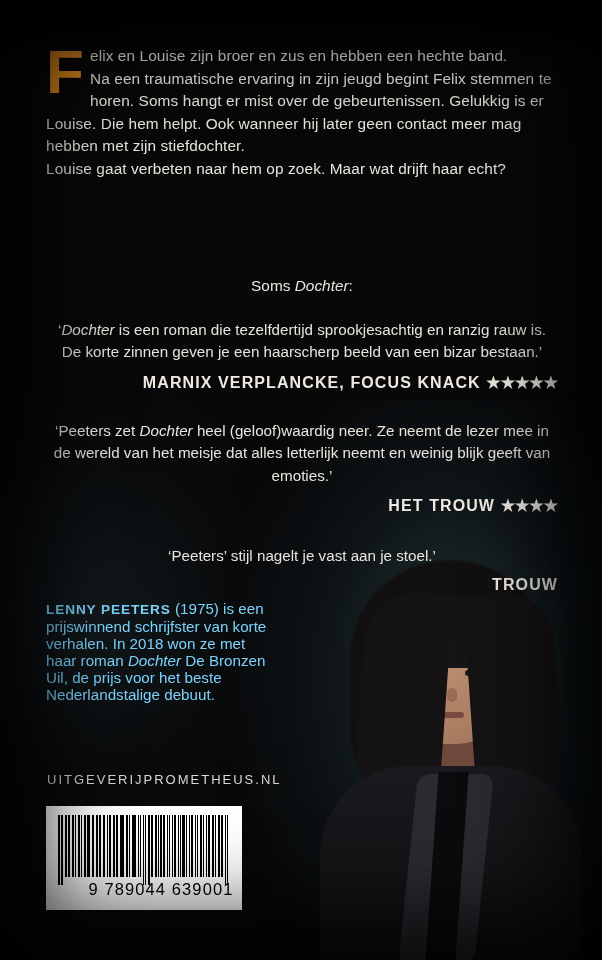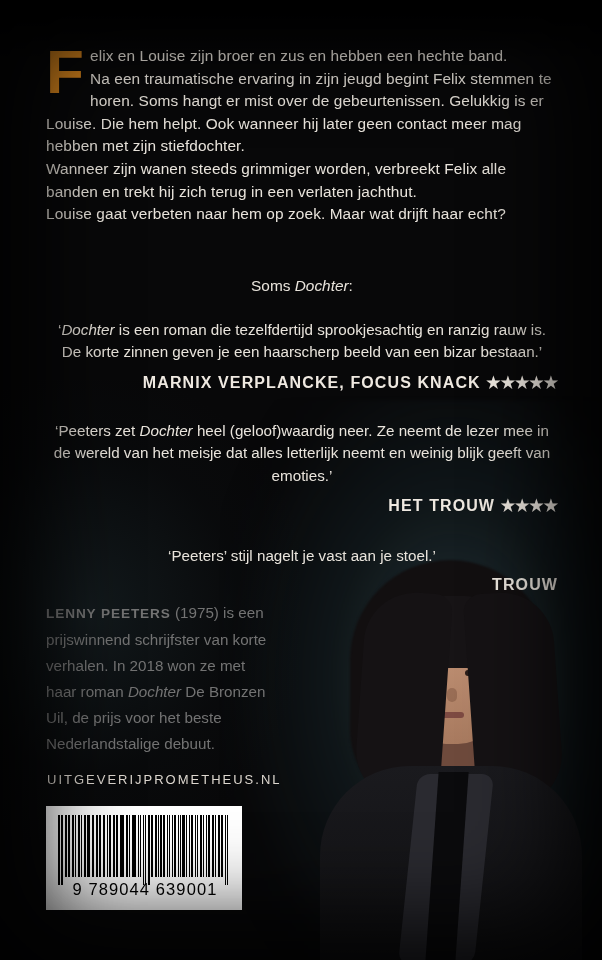--- a/index.html
+++ b/index.html
@@ -107,23 +107,23 @@
     text-align: right;
   }
   .stars { letter-spacing: 0px; }
 
   
   .bio {
     position: absolute;
     left: 46px;
     top: 600px;
     width: 225px;
-    color: #737373;
+    color: #7dd3fc;
     font-size: 15.2px;
-    line-height: 26px;
+    line-height: 17px;
     z-index: 4;
   }
   .bio .name {
     font-weight: 700;
     letter-spacing: 0.9px;
     font-size: 13.6px;
   }
   .bio .italic { font-style: italic; }
 
   .publisher {
@@ -157,21 +157,21 @@
     align-items: flex-start;
     gap: 0px;
   }
   .bars i {
     display: block;
     height: 62px;
     background: #000;
   }
   .barcode-num {
     position: absolute;
-    left: 1px;
+    left: 17px;
     top: 74px;
     width: 196px;
     text-align: center;
     font-family: "Liberation Sans", sans-serif;
     font-size: 16.5px;
     letter-spacing: 1.1px;
     color: #000;
   }
 
   
@@ -315,21 +315,20 @@
     <div class="ph-hair-top"></div>
     <div class="ph-hair-front-l"></div>
     <div class="ph-hair-front-r"></div>
     <div class="ph-jacket"></div>
   </div>
 
   <div class="blurb">
     <span class="dropcap">F</span>
     <p>elix en Louise zijn broer en zus en hebben een hechte band.</p>
     <p>Na een traumatische ervaring in zijn jeugd begint Felix stemmen te horen. Soms hangt er mist over de gebeurtenissen. Gelukkig is er Louise. Die hem helpt. Ook wanneer hij later geen contact meer mag hebben met zijn stiefdochter.</p>
-    <p>Wanneer zijn wanen steeds grimmiger worden, verbreekt Felix alle banden en trekt hij zich terug in een verlaten jachthut.</p>
     <p>Louise gaat verbeten naar hem op zoek. Maar wat drijft haar echt?</p>
   </div>
 
   <div class="quotes">
 
     <div class="over-line">
       <span>Soms </span><span class="italic">Dochter</span><span>:</span>
     </div>
 
     <div class="quote q1">

